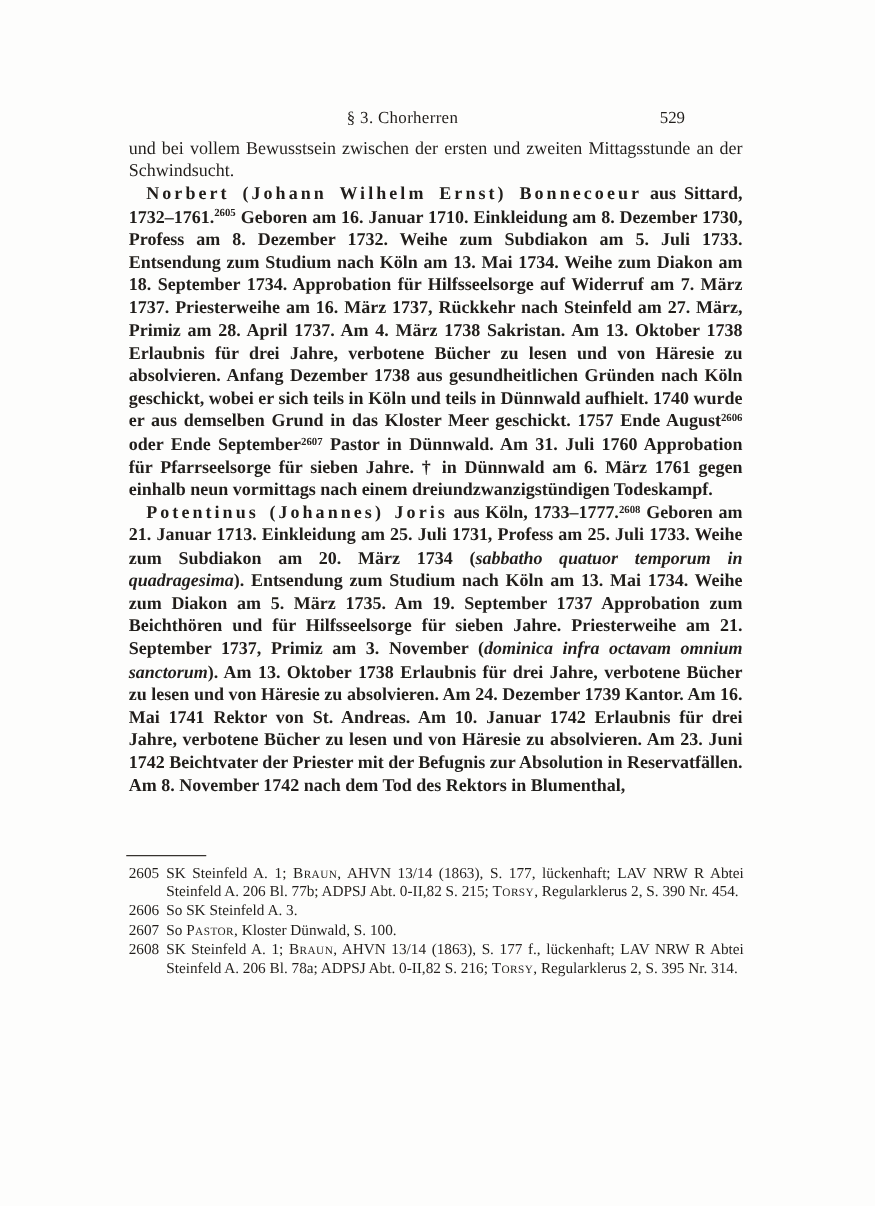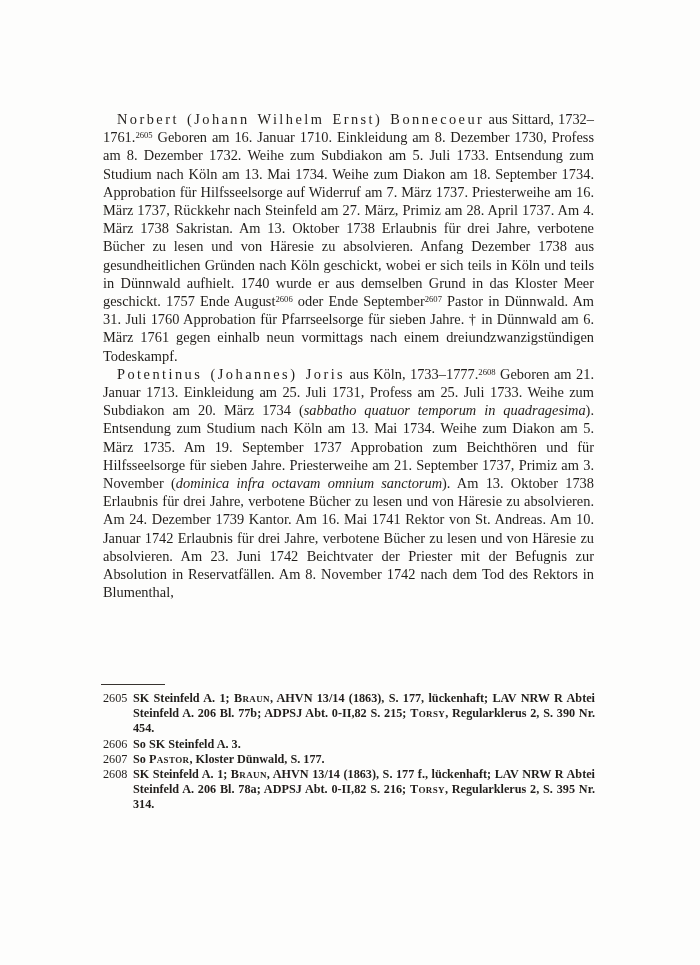--- a/index.html
+++ b/index.html
@@ -43,21 +43,21 @@
   .body-text {
     position: absolute;
     top: 110px;
     left: 103px;
     width: 491px;
     font-size: 14.4px;
     line-height: 18.2px;
     text-align: justify;
   }
   .para { margin: 0; }
-  .para.indent { text-indent: 14px; }
+  .para.indent { text-indent: 14px; font-weight: bold; }
   .seg-spaced {
     letter-spacing: 0.17em;
     word-spacing: 0.10em;
   }
   .seg-italic { font-style: italic; }
   .seg-smallcaps {
     font-variant: small-caps;
     letter-spacing: 0.03em;
   }
   sup.fn-ref {
@@ -80,45 +80,50 @@
   .footnotes {
     position: absolute;
     top: 691px;
     left: 103px;
     width: 492px;
     font-size: 12.2px;
     line-height: 15.2px;
   }
   .footnote { display: flex; }
   .fn-num { flex: 0 0 30px; }
-  .fn-text { flex: 1; text-align: justify; font-weight: bold; }
+  .fn-text { flex: 1; text-align: justify; }
 </style>
 </head>
 <body>
 
 <div class="page">
+  <div class="header">
+    <span class="running-head">§ 3. Chorherren</span>
+    <span class="page-number">529</span>
+  </div>
 
   <div class="body-text" id="body-container">
+      <p class="para"><span class="seg-text">und bei vollem Bewusstsein zwischen der ersten und zweiten Mittagsstunde an der Schwindsucht.</span></p>
       <p class="para indent"><span class="seg-spaced">Norbert (Johann Wilhelm Ernst) Bonnecoeur</span><span class="seg-text"> aus Sittard, 1732–1761.</span><sup class="fn-ref">2605</sup><span class="seg-text"> Geboren am 16. Januar 1710. Einkleidung am 8. Dezember 1730, Profess am 8. Dezember 1732. Weihe zum Subdiakon am 5. Juli 1733. Entsendung zum Studium nach Köln am 13. Mai 1734. Weihe zum Diakon am 18. September 1734. Approbation für Hilfsseelsorge auf Widerruf am 7. März 1737. Priesterweihe am 16. März 1737, Rückkehr nach Steinfeld am 27. März, Primiz am 28. April 1737. Am 4. März 1738 Sakristan. Am 13. Oktober 1738 Erlaubnis für drei Jahre, verbotene Bücher zu lesen und von Häresie zu absolvieren. Anfang Dezember 1738 aus gesundheitlichen Gründen nach Köln geschickt, wobei er sich teils in Köln und teils in Dünnwald aufhielt. 1740 wurde er aus demselben Grund in das Kloster Meer geschickt. 1757 Ende August</span><sup class="fn-ref">2606</sup><span class="seg-text"> oder Ende September</span><sup class="fn-ref">2607</sup><span class="seg-text"> Pastor in Dünnwald. Am 31. Juli 1760 Approbation für Pfarrseelsorge für sieben Jahre. † in Dünnwald am 6. März 1761 gegen einhalb neun vormittags nach einem dreiundzwanzigstündigen Todeskampf.</span></p>
       <p class="para indent"><span class="seg-spaced">Potentinus (Johannes) Joris</span><span class="seg-text"> aus Köln, 1733–1777.</span><sup class="fn-ref">2608</sup><span class="seg-text"> Geboren am 21. Januar 1713. Einkleidung am 25. Juli 1731, Profess am 25. Juli 1733. Weihe zum Subdiakon am 20. März 1734 (</span><em class="seg-italic">sabbatho quatuor temporum in quadragesima</em><span class="seg-text">). Entsendung zum Studium nach Köln am 13. Mai 1734. Weihe zum Diakon am 5. März 1735. Am 19. September 1737 Approbation zum Beichthören und für Hilfsseelsorge für sieben Jahre. Priesterweihe am 21. September 1737, Primiz am 3. November (</span><em class="seg-italic">dominica infra octavam omnium sanctorum</em><span class="seg-text">). Am 13. Oktober 1738 Erlaubnis für drei Jahre, verbotene Bücher zu lesen und von Häresie zu absolvieren. Am 24. Dezember 1739 Kantor. Am 16. Mai 1741 Rektor von St. Andreas. Am 10. Januar 1742 Erlaubnis für drei Jahre, verbotene Bücher zu lesen und von Häresie zu absolvieren. Am 23. Juni 1742 Beichtvater der Priester mit der Befugnis zur Absolution in Reservatfällen. Am 8. November 1742 nach dem Tod des Rektors in Blumenthal,</span></p>
     </div>
 
   <div class="footnote-rule"></div>
 
   <div class="footnotes" id="footnotes-container">
       <div class="footnote">
         <span class="fn-num">2605</span>
         <div class="fn-text"><span class="seg-text">SK Steinfeld A. 1; </span><span class="seg-smallcaps">Braun</span><span class="seg-text">, AHVN 13/14 (1863), S. 177, lückenhaft; LAV NRW R Abtei Steinfeld A. 206 Bl. 77b; ADPSJ Abt. 0-II,82 S. 215; </span><span class="seg-smallcaps">Torsy</span><span class="seg-text">, Regularklerus 2, S. 390 Nr. 454.</span></div>
       </div>
       <div class="footnote">
         <span class="fn-num">2606</span>
         <div class="fn-text"><span class="seg-text">So SK Steinfeld A. 3.</span></div>
       </div>
       <div class="footnote">
         <span class="fn-num">2607</span>
-        <div class="fn-text"><span class="seg-text">So </span><span class="seg-smallcaps">Pastor</span><span class="seg-text">, Kloster Dünwald, S. 177.</span></div>
+        <div class="fn-text"><span class="seg-text">So </span><span class="seg-smallcaps">Pastor</span><span class="seg-text">, Kloster Dünwald, S. 100.</span></div>
       </div>
       <div class="footnote">
         <span class="fn-num">2608</span>
         <div class="fn-text"><span class="seg-text">SK Steinfeld A. 1; </span><span class="seg-smallcaps">Braun</span><span class="seg-text">, AHVN 13/14 (1863), S. 177 f., lückenhaft; LAV NRW R Abtei Steinfeld A. 206 Bl. 78a; ADPSJ Abt. 0-II,82 S. 216; </span><span class="seg-smallcaps">Torsy</span><span class="seg-text">, Regularklerus 2, S. 395 Nr. 314.</span></div>
       </div>
     </div>
 </div>
 
 </body></html>

